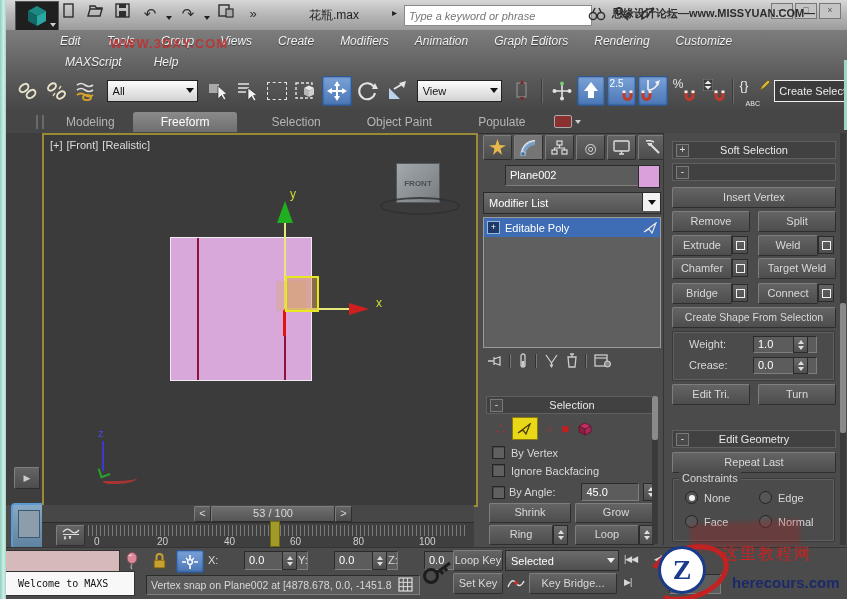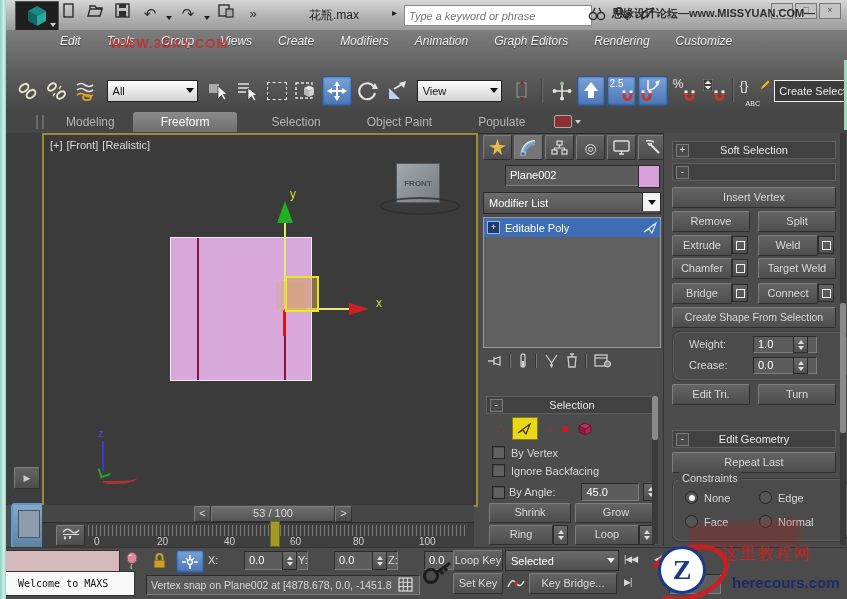--- a/index.html
+++ b/index.html
@@ -66,21 +66,21 @@
   .lbl{color:#d8d8d8;font-size:11px;}
   .spn{width:13px;height:18px;background:linear-gradient(#6a6a6a,#4e4e4e);border:1px solid #2b2b2b;
      display:flex;flex-direction:column;align-items:center;justify-content:center;gap:2px;}
   .spn i{width:0;height:0;border-left:3px solid transparent;border-right:3px solid transparent;}
   .spn .up{border-bottom:4px solid #ddd;} .spn .dn{border-top:4px solid #ddd;}
   .sqbtn{width:14px;height:16px;background:linear-gradient(#646464,#4d4d4d);border:1px solid #2b2b2b;
      display:flex;align-items:center;justify-content:center;}
   .sqbtn i{width:7px;height:7px;border:1px solid #f0f0f0;display:block;}
   .rad{width:11px;height:11px;border-radius:50%;background:#565656;border:1px solid #242424;position:relative;}
   .rad.sel::after{content:"";position:absolute;left:2.5px;top:2.5px;width:6px;height:6px;border-radius:50%;background:#f4f4f4;}
-  .grp{border:1px solid #3a3a3a;box-shadow:inset 0 0 0 1px #606060;border-radius:8px;padding-left:13px;}
+  .grp{border:1px solid #3a3a3a;box-shadow:inset 0 0 0 1px #606060;border-radius:2px;}
   .scroll{background:#3a3a3a;width:6px;}
   .thumb{background:#8a8a8a;width:6px;border-radius:2px;}
   
   #trackbar{left:42px;top:522px;width:432px;height:25px;background:#3f3f3f;border-top:1px solid #2b2b2b;}
   #ruler{left:46px;top:2px;width:378px;height:11px;
      background:repeating-linear-gradient(90deg,#7a7a7a 0 1px,transparent 1px 4px);}
   .tick-lbl{position:absolute;top:13px;color:#cfcfcf;font-size:10px;}
   #statusbar{left:6px;top:547px;width:841px;height:52px;background:#4b4b4b;border-top:1px solid #343434;}
   .mono{font-family:"DejaVu Sans Mono",monospace;}
   .playbtn{color:#d8d8d8;font-size:9px;letter-spacing:-1px;}
@@ -162,20 +162,24 @@
       <span class="menu-item">Tools</span>
       <span class="menu-item">Group</span>
       <span class="menu-item">Views</span>
       <span class="menu-item">Create</span>
       <span class="menu-item">Modifiers</span>
       <span class="menu-item">Animation</span>
       <span class="menu-item">Graph Editors</span>
       <span class="menu-item">Rendering</span>
       <span class="menu-item">Customize</span>
     </div>
+    <div class="flex" style="padding-left:56px;height:21px;gap:26px">
+      <span class="menu-item">MAXScript</span>
+      <span class="menu-item">Help</span>
+    </div>
   </div>
 
   <div id="toolbar" class="abs flex" style="padding-left:8px;gap:2px">
     <div class="tb-ico">
       <svg width="22" height="20" viewBox="0 0 22 20">
           <ellipse cx="7" cy="7" rx="5" ry="3.4" transform="rotate(-40 7 7)" fill="none" stroke="#e8e2c8" stroke-width="2"></ellipse>
           <ellipse cx="14" cy="13" rx="5" ry="3.4" transform="rotate(-40 14 13)" fill="none" stroke="#e8e2c8" stroke-width="2"></ellipse>
         </svg>
       </div>
     <div class="tb-ico">

